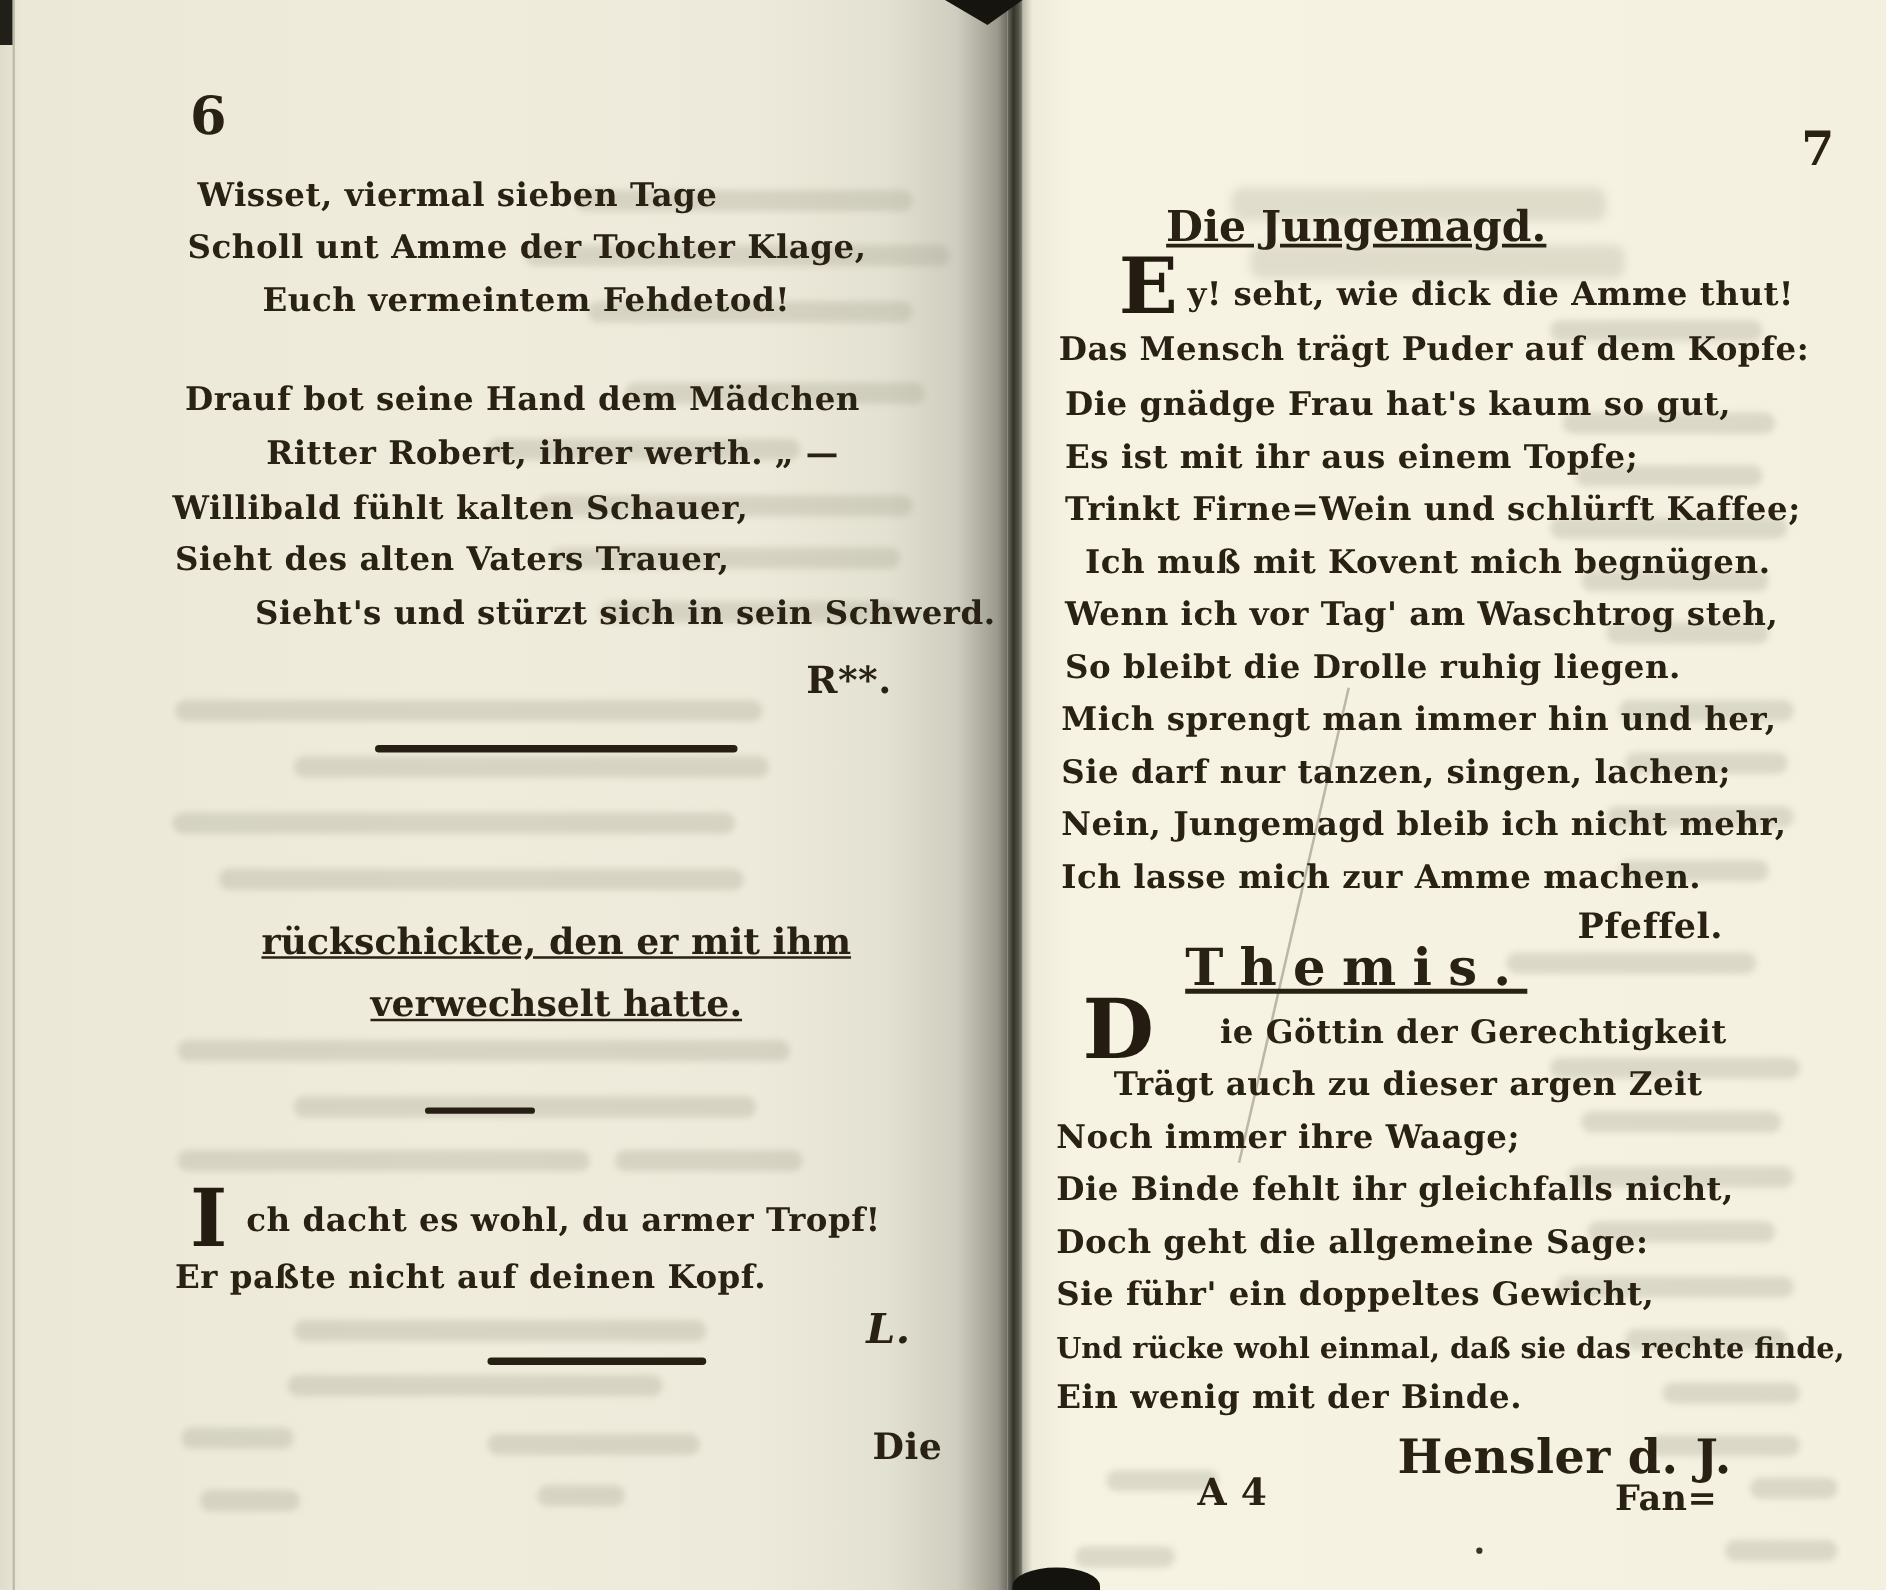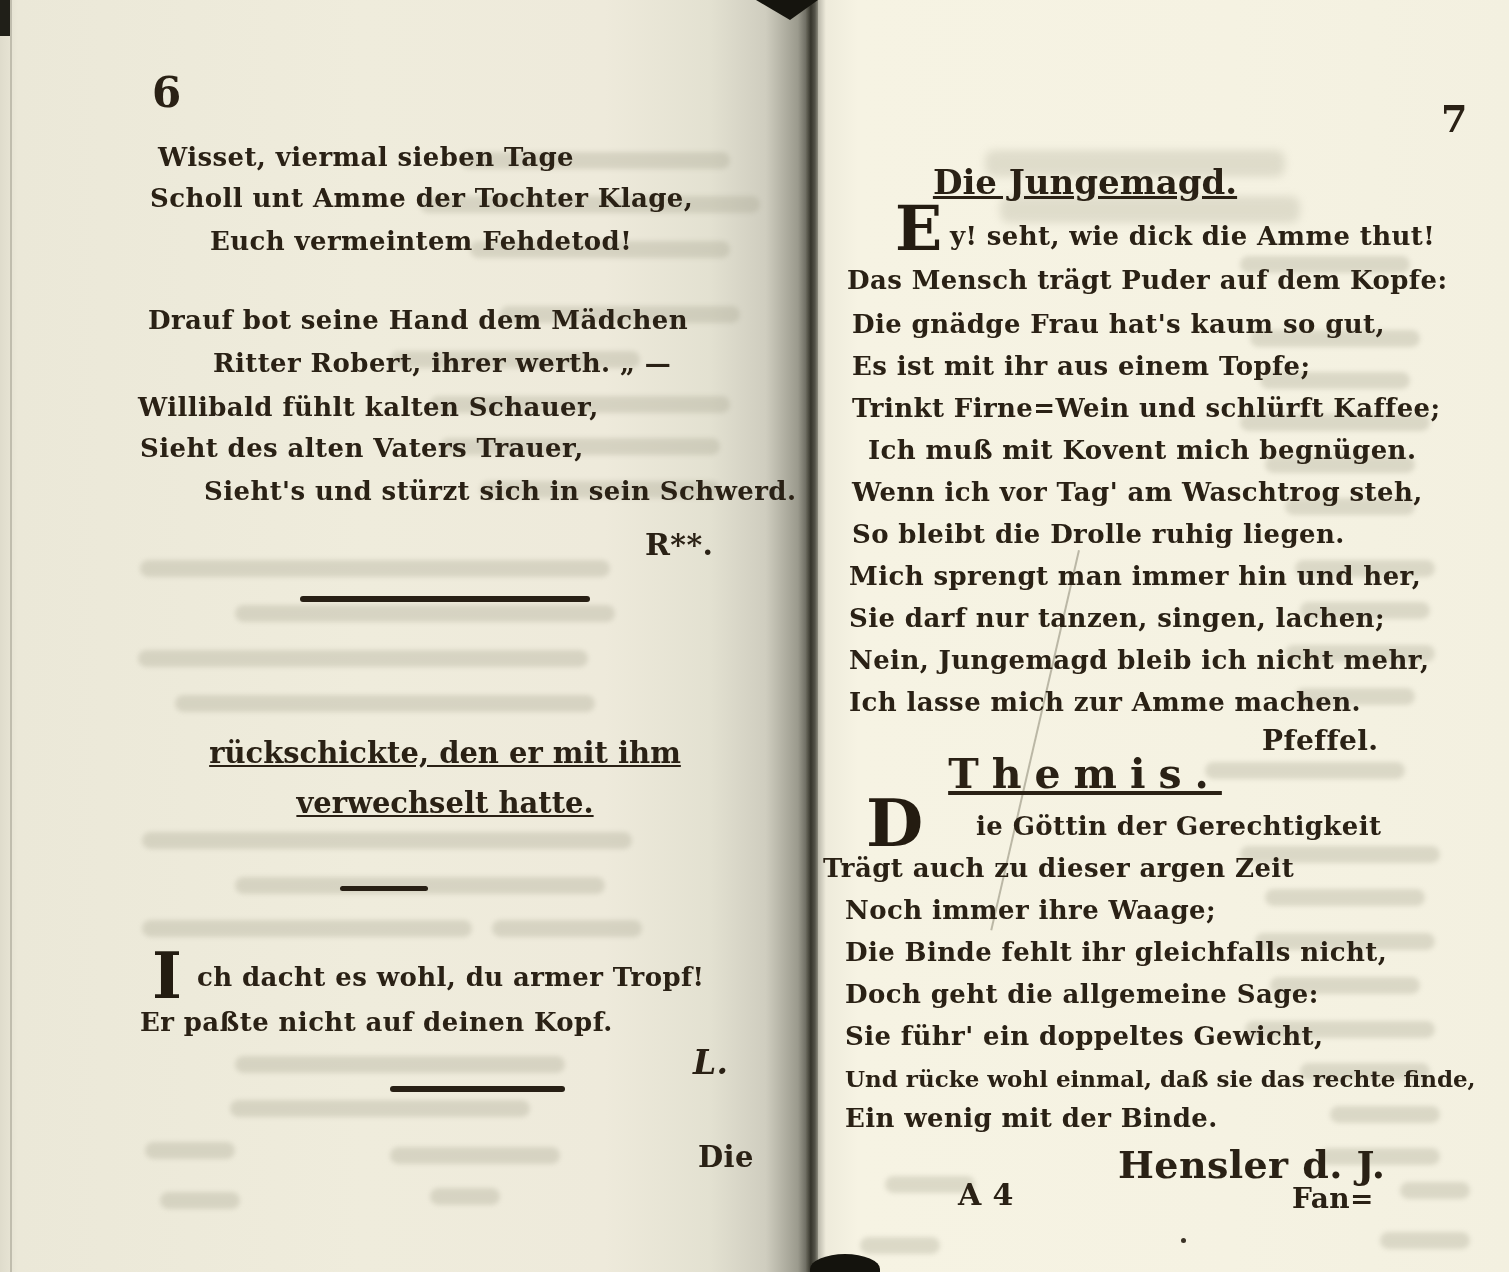--- a/index.html
+++ b/index.html
@@ -151,21 +151,21 @@
   <div class="ln" style="left:849px;top:604px;">Sie darf nur tanzen, singen, lachen;</div>
   <div class="ln" style="left:849px;top:646px;">Nein, Jungemagd bleib ich nicht mehr,</div>
   <div class="ln" style="left:849px;top:688px;">Ich lasse mich zur Amme machen.</div>
 
   <div class="ln" style="left:1262px;top:726px;font-size:28px;">Pfeffel.</div>
 
   <div class="center-block" style="left:835px;top:750px;width:500px;font-size:41px;letter-spacing:13px;">Themis.</div>
 
   <span class="dropcap" style="left:866px;top:790px;font-size:66px;">D</span>
   <div class="ln" style="left:976px;top:812px;">ie Göttin der Gerechtigkeit</div>
-  <div class="ln" style="left:823px;top:854px;text-align:right;">Trägt auch zu dieser argen Zeit</div>
+  <div class="ln" style="left:891px;top:854px;text-align:right;">Trägt auch zu dieser argen Zeit</div>
   <div class="ln" style="left:845px;top:896px;">Noch immer ihre Waage;</div>
   <div class="ln" style="left:845px;top:980px;">Doch geht die allgemeine Sage:</div>
   <div class="ln" style="left:845px;top:938px;">Die Binde fehlt ihr gleichfalls nicht,</div>
   <div class="ln" style="left:845px;top:1022px;">Sie führ' ein doppeltes Gewicht,</div>
   <div class="ln" style="left:845px;top:1066px;font-size:23px;letter-spacing:0;">Und rücke wohl einmal, daß sie das rechte finde,</div>
   <div class="ln" style="left:845px;top:1104px;">Ein wenig mit der Binde.</div>
 
   <div class="ln" style="left:1118px;top:1144px;font-size:38px;">Hensler d. J.</div>
   <div class="ln" style="left:958px;top:1178px;font-size:30px;">A 4</div>
   <div class="ln" style="left:1292px;top:1184px;font-size:28px;">Fan=</div>

